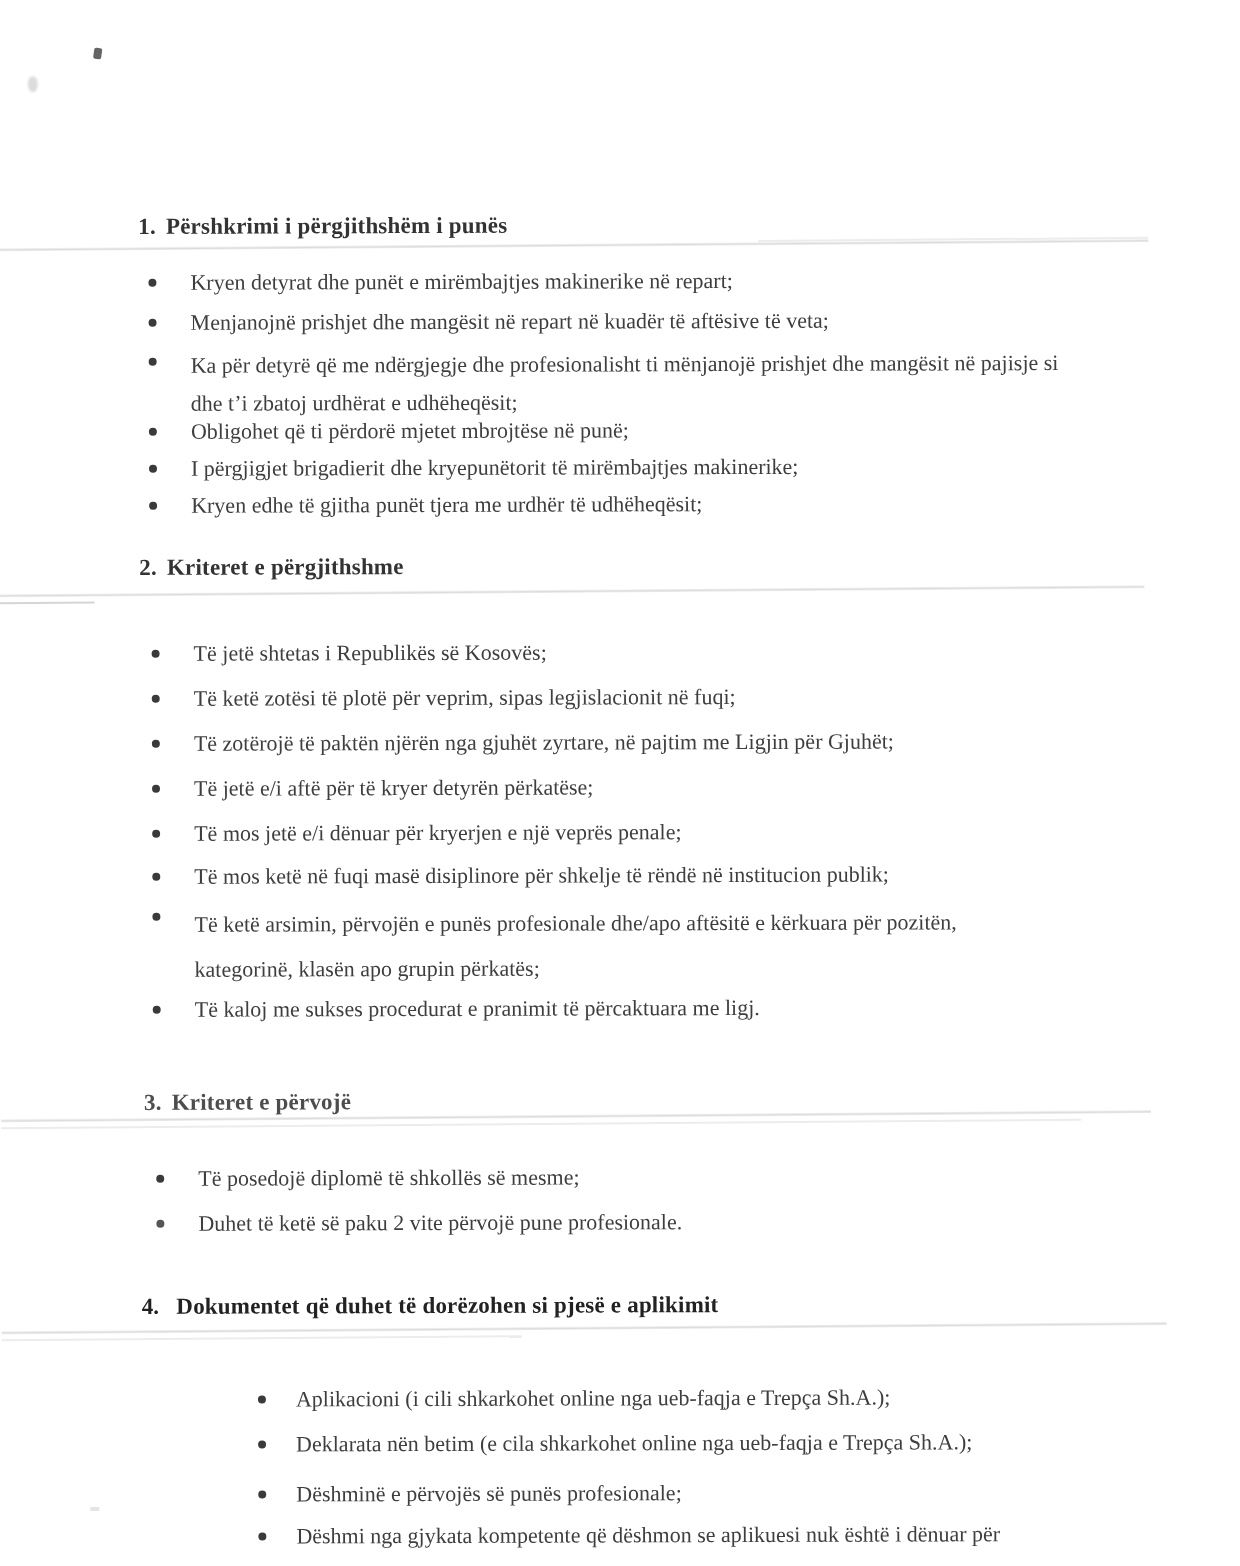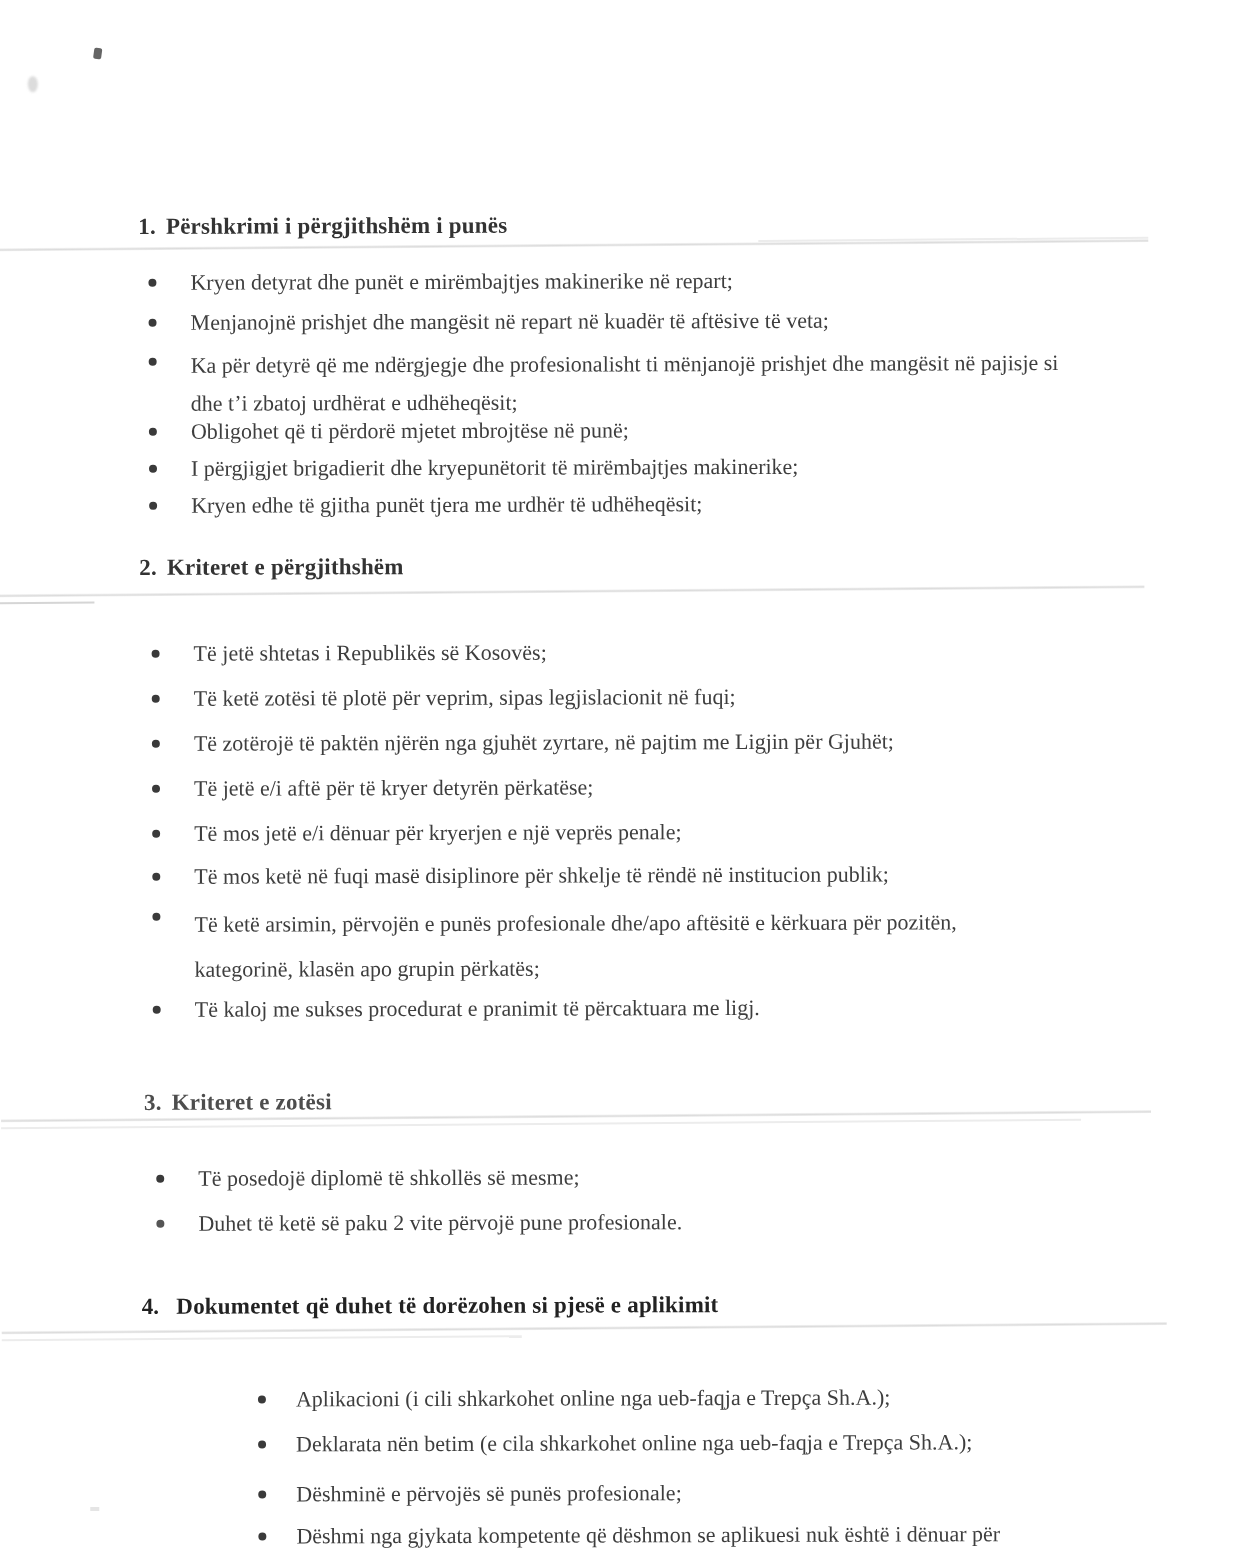--- a/index.html
+++ b/index.html
@@ -111,21 +111,21 @@
         <span class="text">I përgjigjet brigadierit dhe kryepunëtorit të mirëmbajtjes makinerike;</span>
       </div>
       <div class="item" style="top:489px;">
         <span class="bullet"></span>
         <span class="text">Kryen edhe të gjitha punët tjera me urdhër të udhëheqësit;</span>
       </div>
     </div>
 
     <div class="sec-h" style="left:140px;top:553px;">
       <span class="num">2.</span>
-      <span>Kriteret e përgjithshëm</span>
+      <span>Kriteret e përgjithshme</span>
     </div>
     <div class="rule" style="left:0;top:592px;width:1145px;"></div>
     <div class="rule minor" style="left:0;top:600px;width:95px;background:#d5d5d5;"></div>
 
     <div class="s2">
       <div class="item" style="top:637px;">
         <span class="bullet"></span>
         <span class="text">Të jetë shtetas i Republikës së Kosovës;</span>
       </div>
       <div class="item" style="top:682px;">
@@ -153,21 +153,21 @@
         <span class="text">Të ketë arsimin, përvojën e punës profesionale dhe/apo aftësitë e kërkuara për pozitën, kategorinë, klasën apo grupin përkatës;</span>
       </div>
       <div class="item" style="top:993px;">
         <span class="bullet"></span>
         <span class="text">Të kaloj me sukses procedurat e pranimit të përcaktuara me ligj.</span>
       </div>
     </div>
 
     <div class="sec-h h3" style="left:143px;top:1088px;">
       <span class="num">3.</span>
-      <span>Kriteret e zotësi</span>
+      <span>Kriteret e përvojë</span>
     </div>
     <div class="rule" style="left:0;top:1117px;width:1150px;"></div>
     <div class="rule minor" style="left:0;top:1125px;width:1080px;"></div>
 
     <div class="s3">
       <div class="item" style="top:1162px;">
         <span class="bullet"></span>
         <span class="text">Të posedojë diplomë të shkollës së mesme;</span>
       </div>
       <div class="item" style="top:1207px;">

